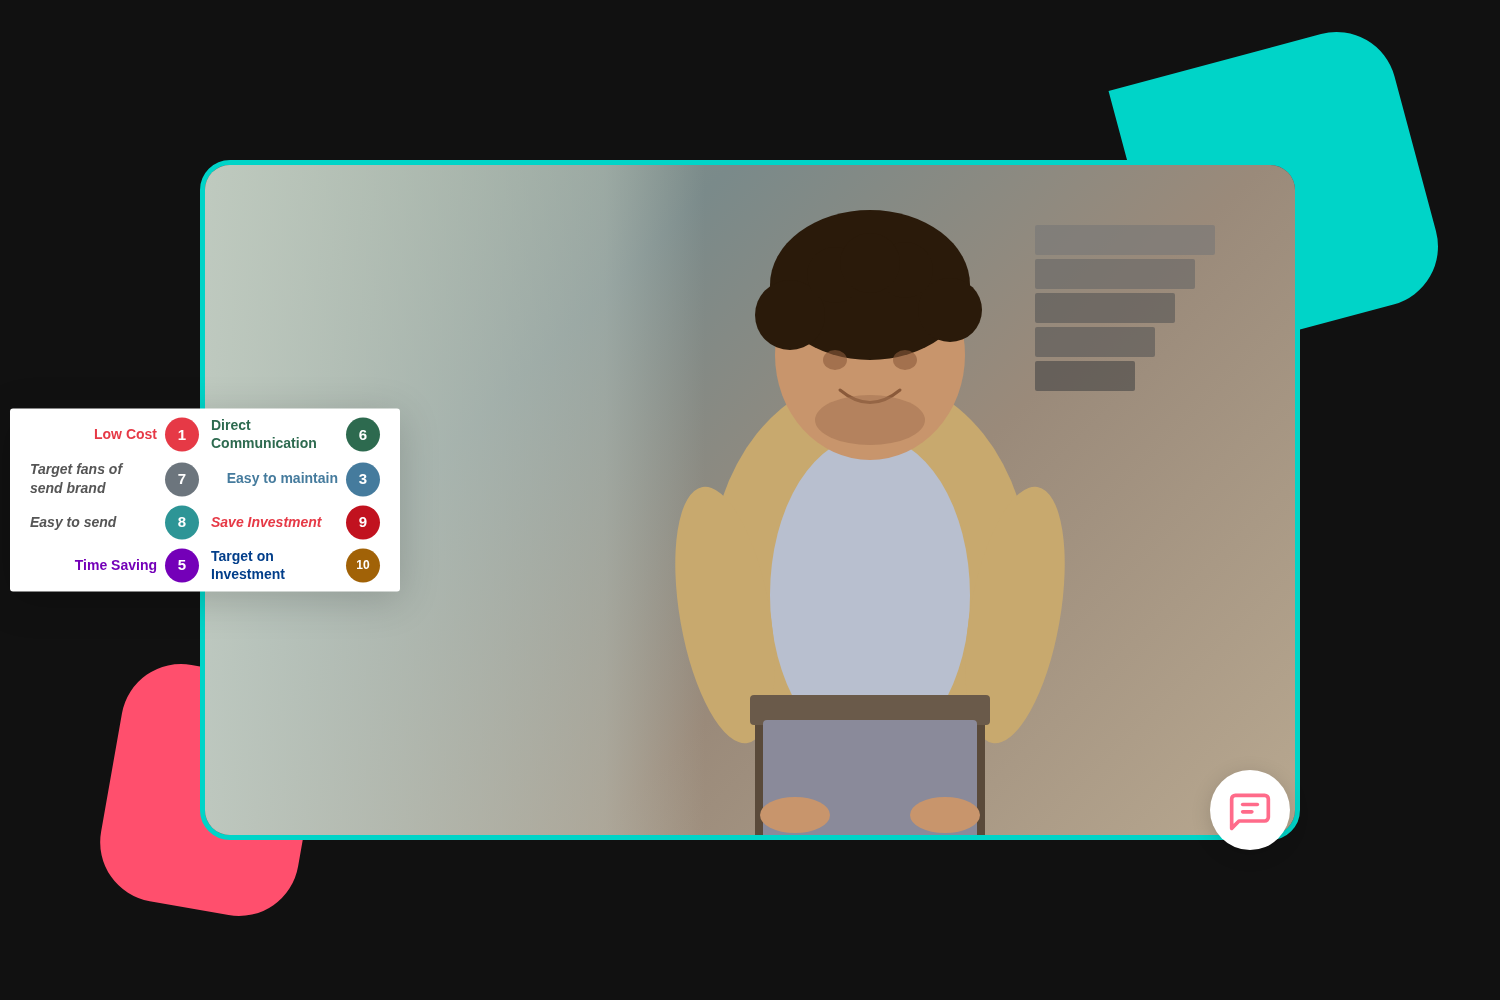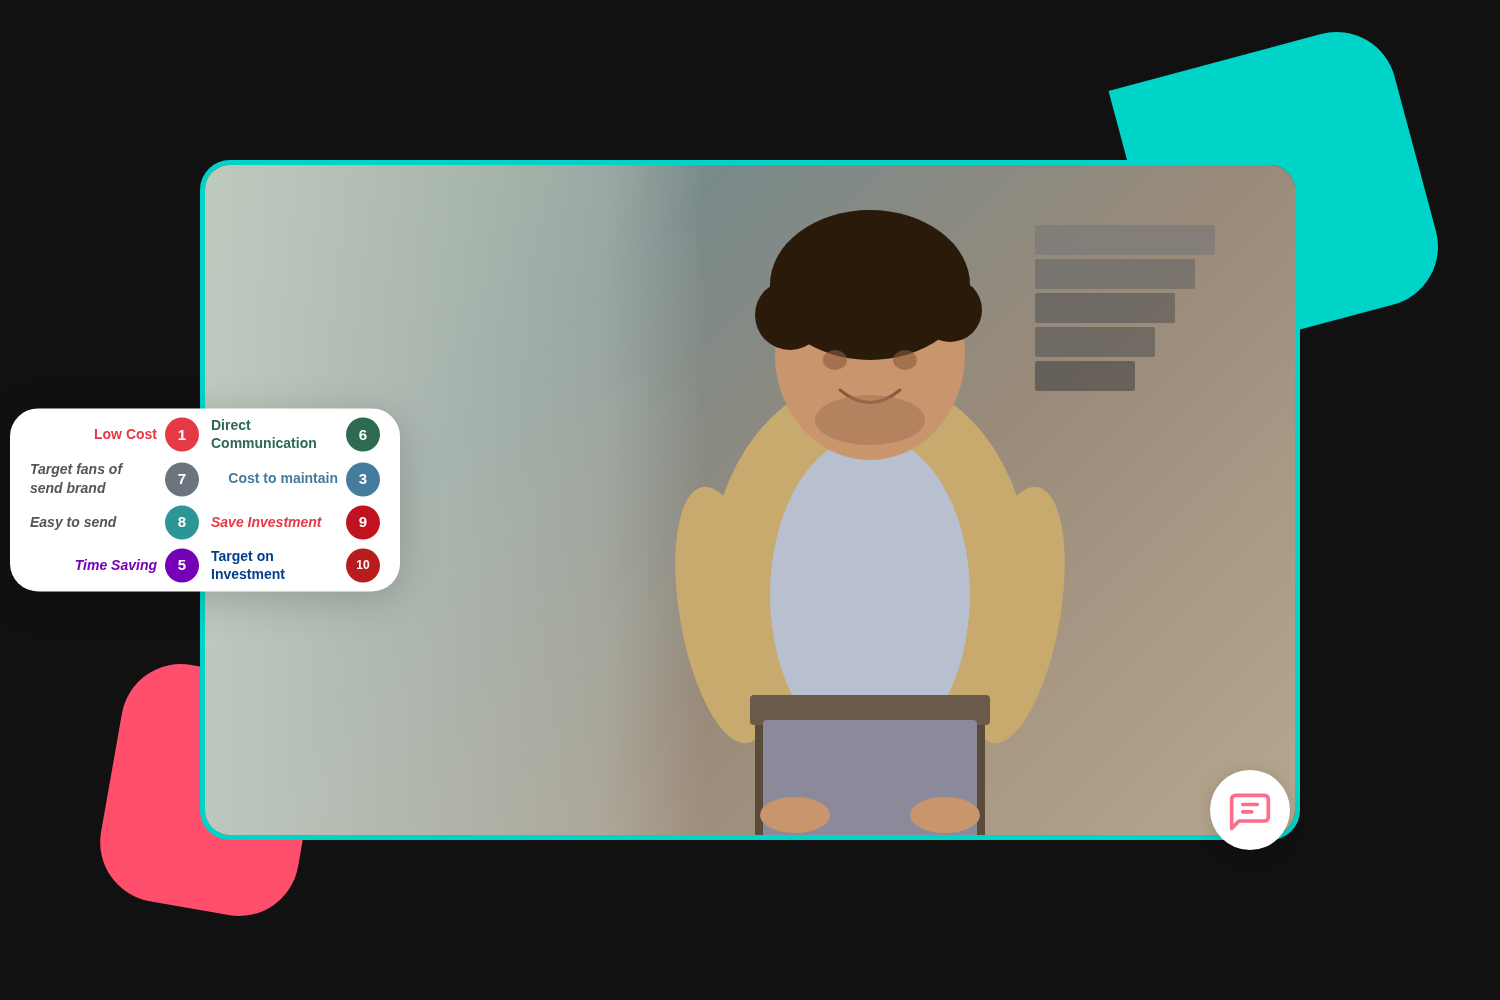--- a/index.html
+++ b/index.html
@@ -96,21 +96,21 @@
     }
 
     
     .info-card {
       position: absolute;
       left: -40px;
       top: 50%;
       transform: translateY(-50%);
       width: 390px;
       background: white;
-      border-radius: 28px;
+      border-radius: 3px;
       padding: 8px 20px;
       box-shadow: 0 8px 40px rgba(0,0,0,0.18);
       z-index: 10;
     }
 
     .info-grid {
       display: grid;
       grid-template-columns: 1fr 1fr;
       gap: 8px 12px;
     }
@@ -245,21 +245,21 @@
 
 
       <div class="info-item">
         <span class="info-label" style="color:#555; text-align:left; font-style:italic;">Target fans of send brand</span>
         <div class="info-badge" style="background:#6c757d;">
           <span>7</span>
         </div>
       </div>
 
       <div class="info-item">
-        <span class="info-label" style="color:#457b9d;">Cost to maintain</span>
+        <span class="info-label" style="color:#457b9d;">Easy to maintain</span>
         <div class="info-badge" style="background:#457b9d;">
           <span>3</span>
         </div>
       </div>
 
       <div class="info-item">
         <span class="info-label" style="color:#555; text-align:left; font-style:italic;">Easy to send</span>
         <div class="info-badge" style="background:#2d9596;">
           <span>8</span>
         </div>
@@ -267,29 +267,29 @@
 
 
       <div class="info-item">
         <span class="info-label" style="color:#e63946; text-align:left; font-style:italic;">Save Investment</span>
         <div class="info-badge" style="background:#c1121f;">
           <span>9</span>
         </div>
       </div>
 
       <div class="info-item">
-        <span class="info-label" style="color:#7400b8; font-style:italic;">Time Saving</span>
+        <span class="info-label" style="color:#7400b8; ">Time Saving</span>
         <div class="info-badge" style="background:#7400b8;">
           <span>5</span>
         </div>
       </div>
 
       <div class="info-item">
         <span class="info-label" style="color:#023e8a; text-align:left; font-weight:700;">Target on Investment</span>
-        <div class="info-badge" style="background:#b91c1c; font-size:12px;">
+        <div class="info-badge" style="background:#a16207; font-size:12px;">
           <span>10</span>
         </div>
       </div>
 
     </div>
   </div>
 
   <div class="message-btn" style="position:absolute; bottom:100px; right:160px; z-index:20;">
     <svg width="44" height="44" viewBox="0 0 24 24" fill="none" xmlns="http://www.w3.org/2000/svg">
       <path d="M4 4h16c1.1 0 2 .9 2 2v10c0 1.1-.9 2-2 2H6l-4 4V6c0-1.1.9-2 2-2z" stroke="#ff6b8a" stroke-width="2" stroke-linecap="round" stroke-linejoin="round" fill="none"></path>

